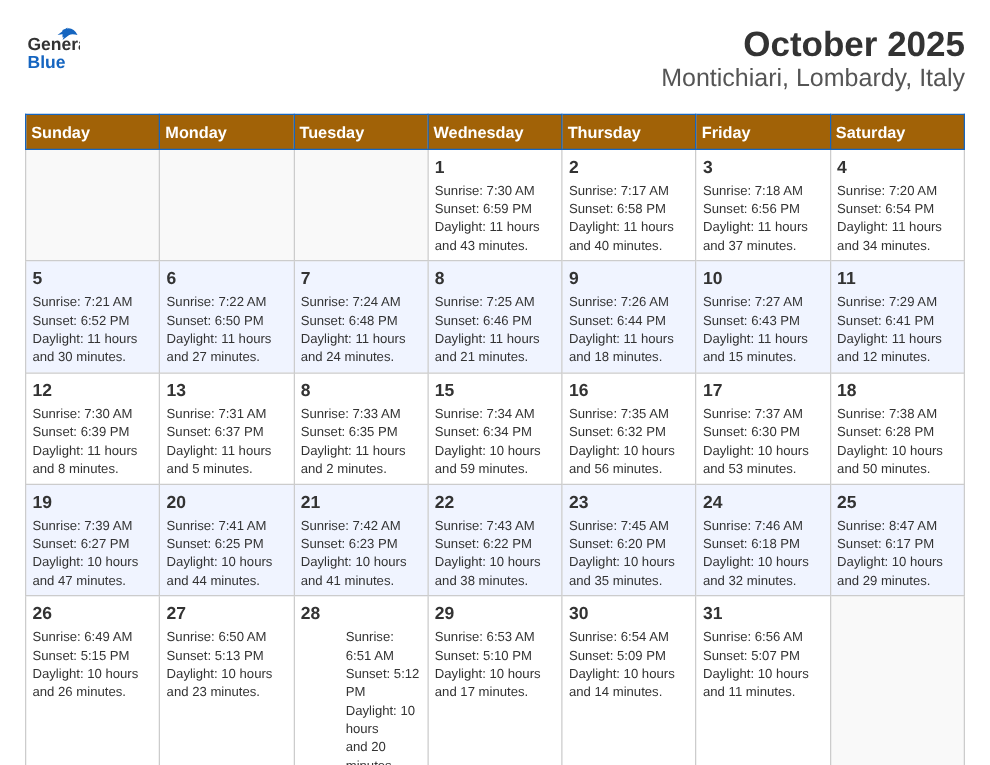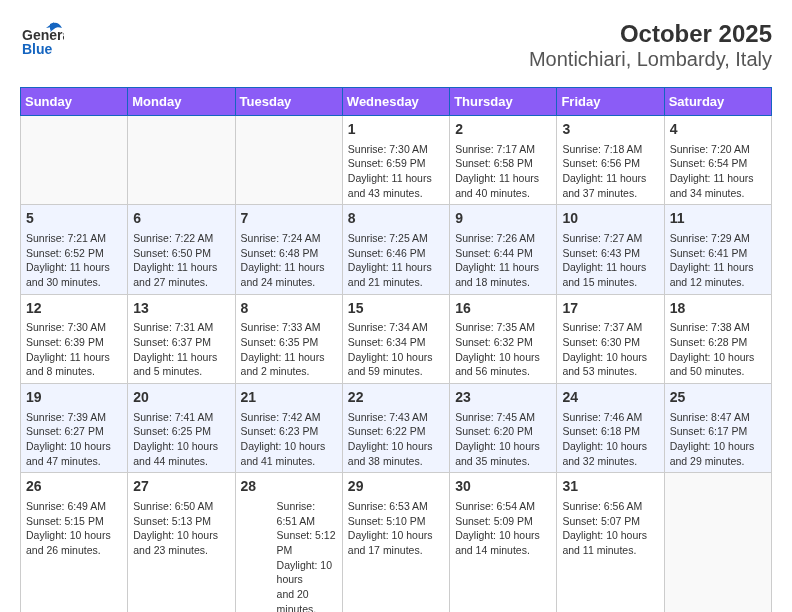--- a/index.html
+++ b/index.html
@@ -18,35 +18,35 @@
     }
     .logo {
       display: flex;
       align-items: center;
       gap: 4px;
     }
     .title-section {
       text-align: right;
     }
     .calendar-title {
-      font-size: 24px;
+      font-size: 28px;
       font-weight: bold;
       color: #333;
     }
     .calendar-subtitle {
       font-size: 20px;
       color: #555;
     }
     .calendar {
       width: 100%;
       border-collapse: collapse;
       font-size: 11px;
     }
     .calendar th {
-      background-color: #8b5cf6;
+      background-color: #a16207;
       color: #fff;
       padding: 6px 4px;
       text-align: left;
       font-size: 13px;
       font-weight: bold;
       border: 1px solid #1565C0;
     }
     .calendar td {
       vertical-align: top;
       padding: 4px 5px;

